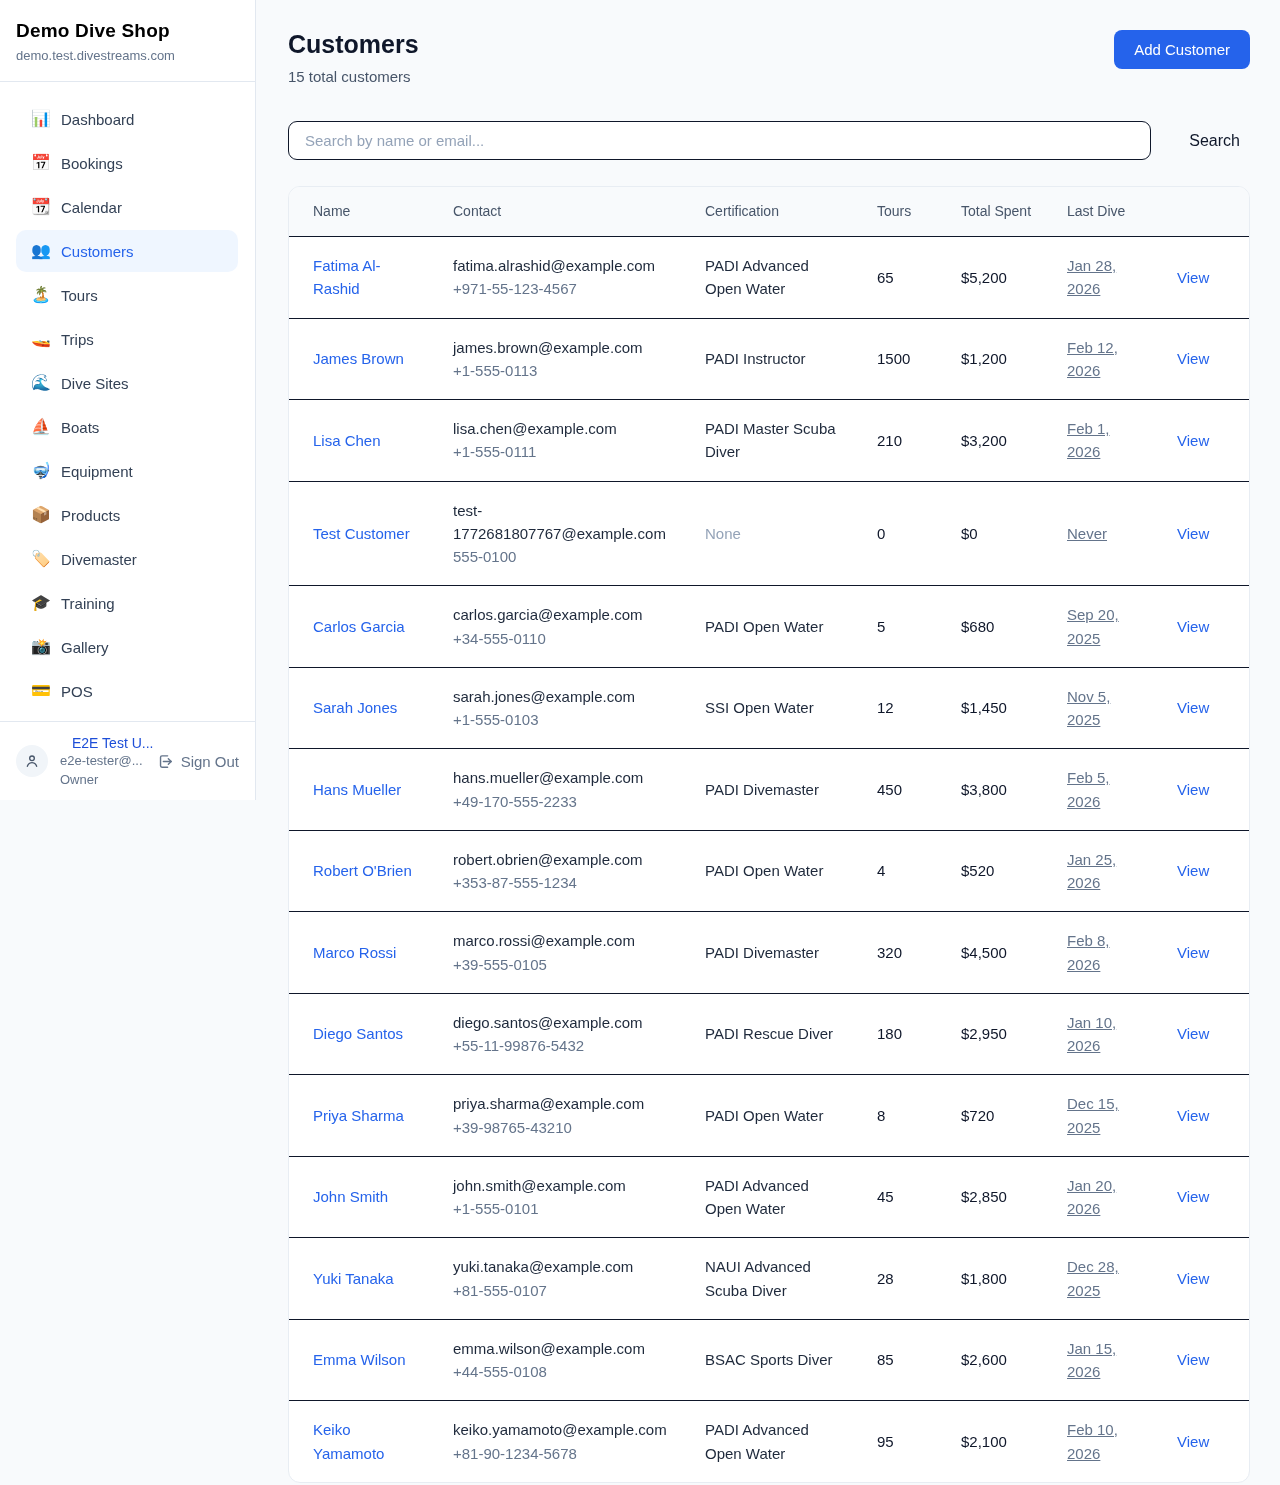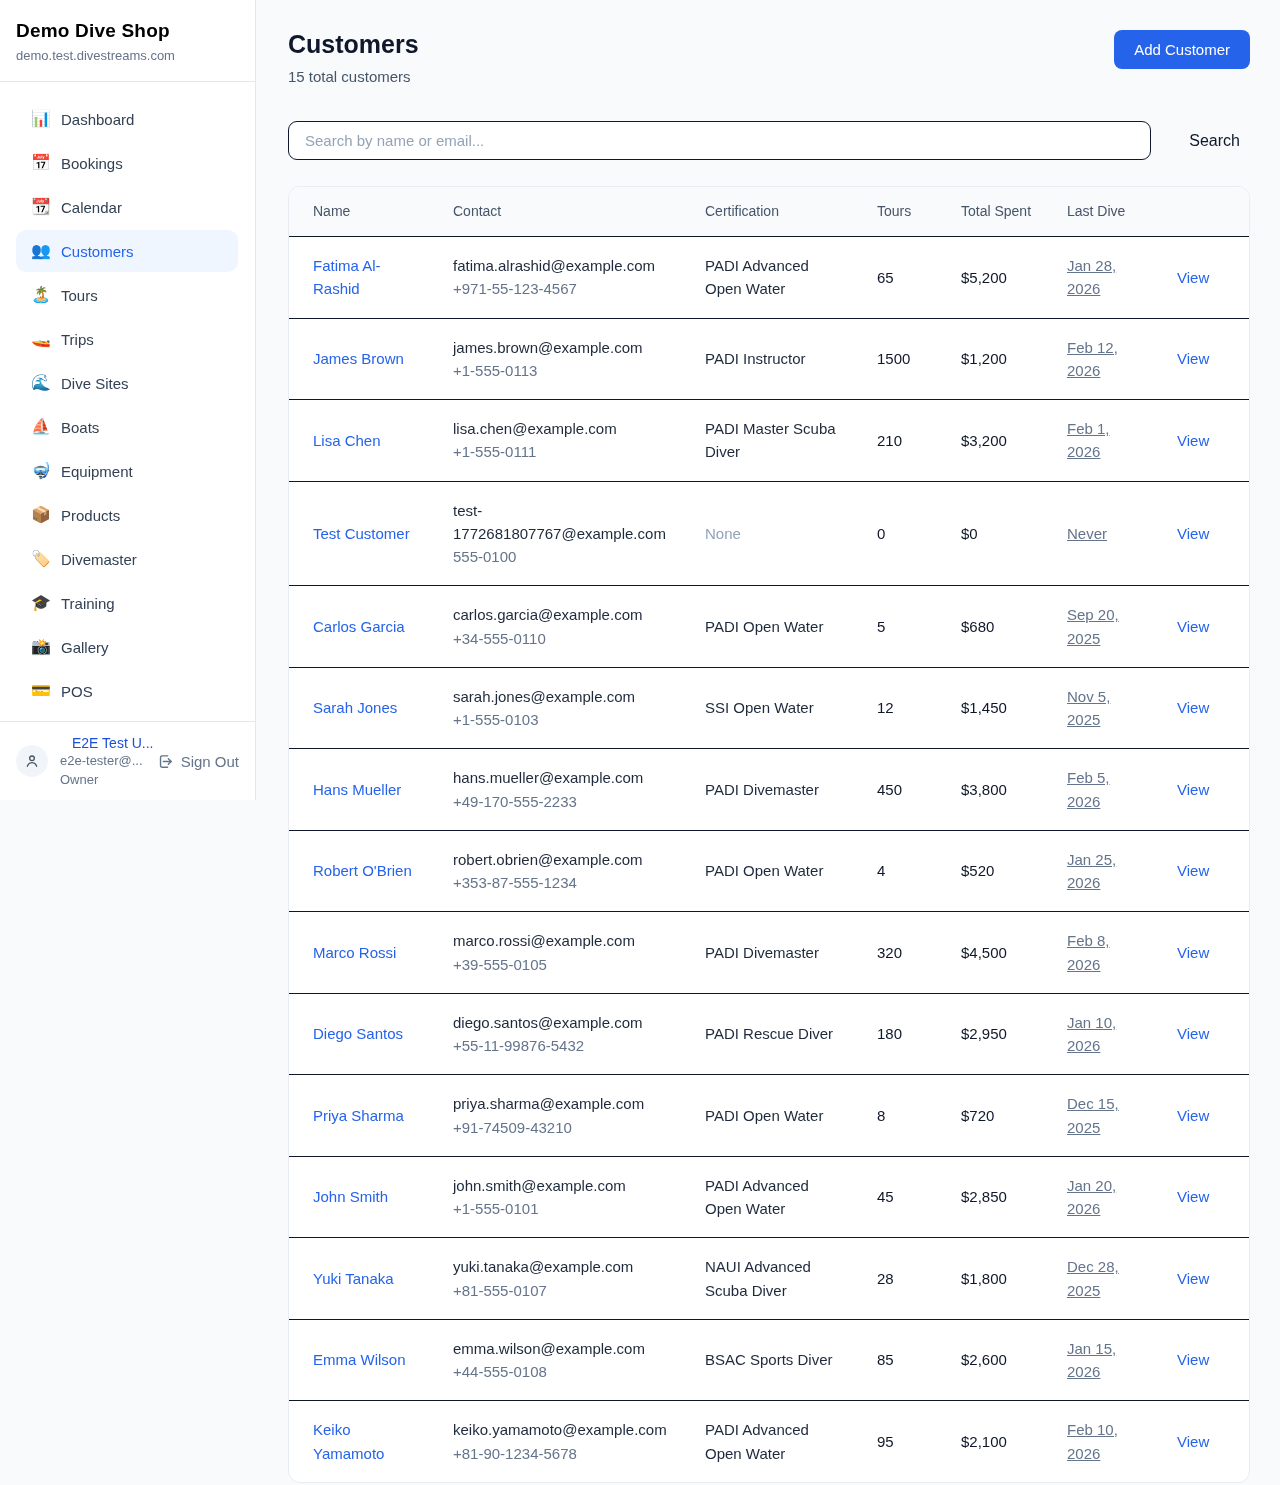--- a/index.html
+++ b/index.html
@@ -390,21 +390,21 @@
     <td><span class="dives">180</span></td>
     <td><span class="spent">$2,950</span></td>
     <td><span class="last-dive">Jan 10, 2026</span></td>
     <td><a class="view-link">View</a></td>
   </tr>
 
   <tr>
     <td class="cell-name"><a class="name-link">Priya Sharma</a></td>
     <td>
       <div class="email">priya.sharma@example.com</div>
-      <div class="phone">+91-74509-43210</div>
+      <div class="phone">+39-98765-43210</div>
     </td>
     <td><span class="cert">PADI Open Water</span></td>
     <td><span class="dives">8</span></td>
     <td><span class="spent">$720</span></td>
     <td><span class="last-dive">Dec 15, 2025</span></td>
     <td><a class="view-link">View</a></td>
   </tr>
 
   <tr>
     <td class="cell-name"><a class="name-link">John Smith</a></td>

